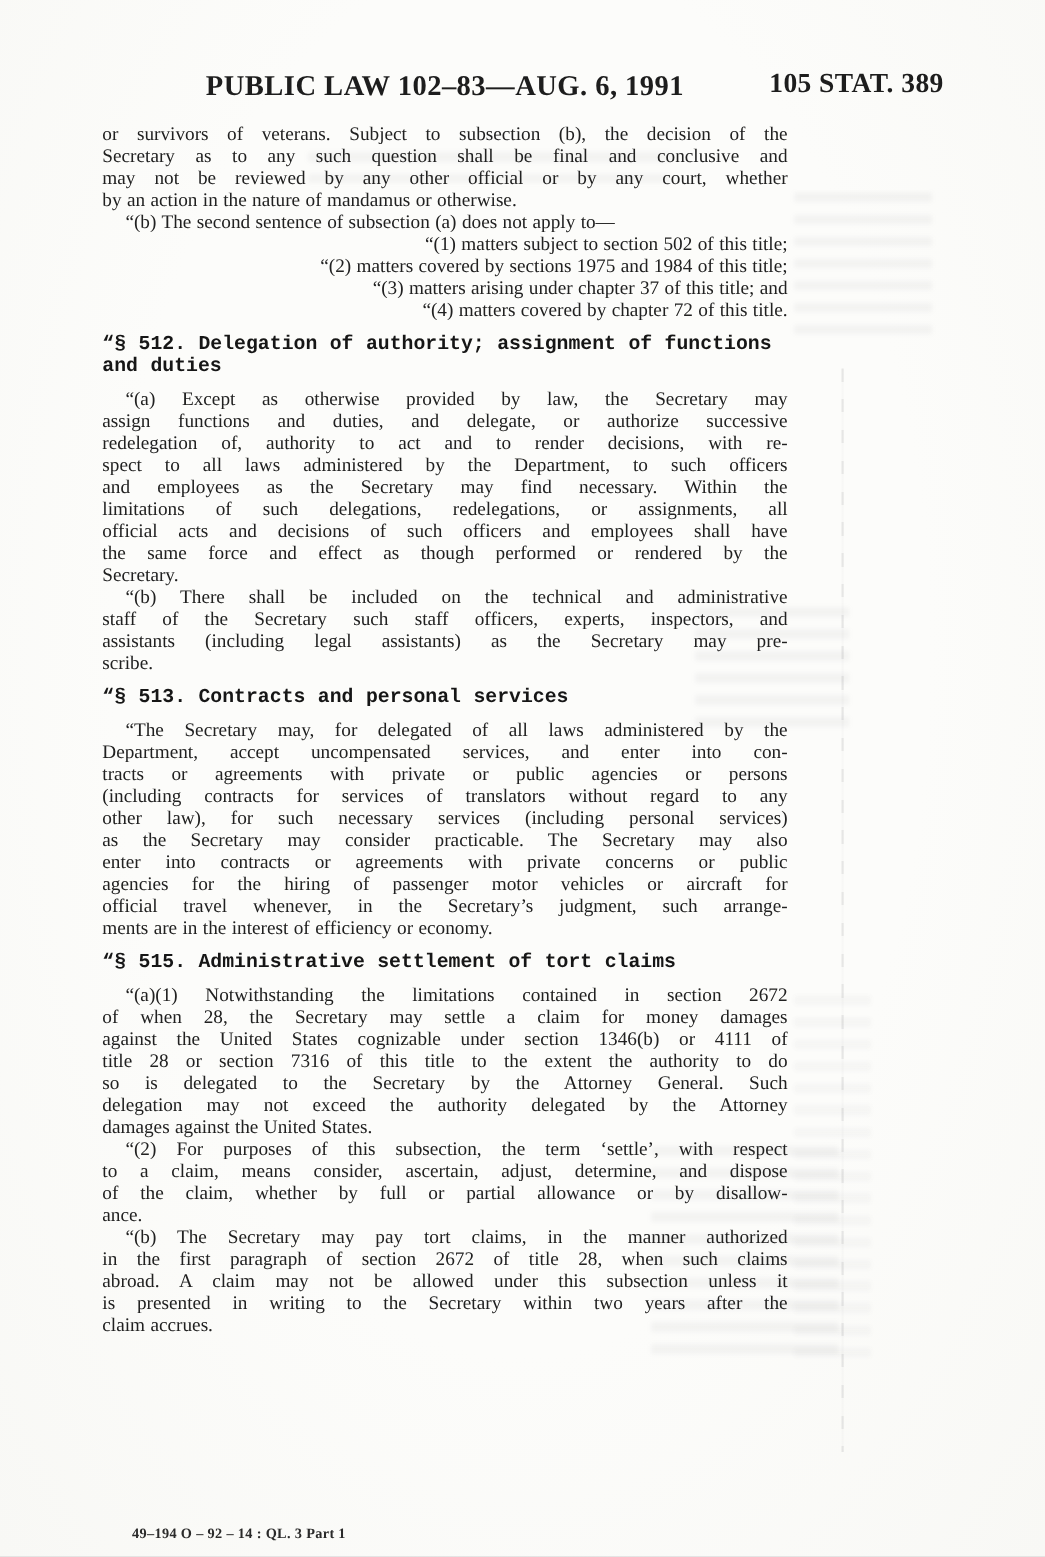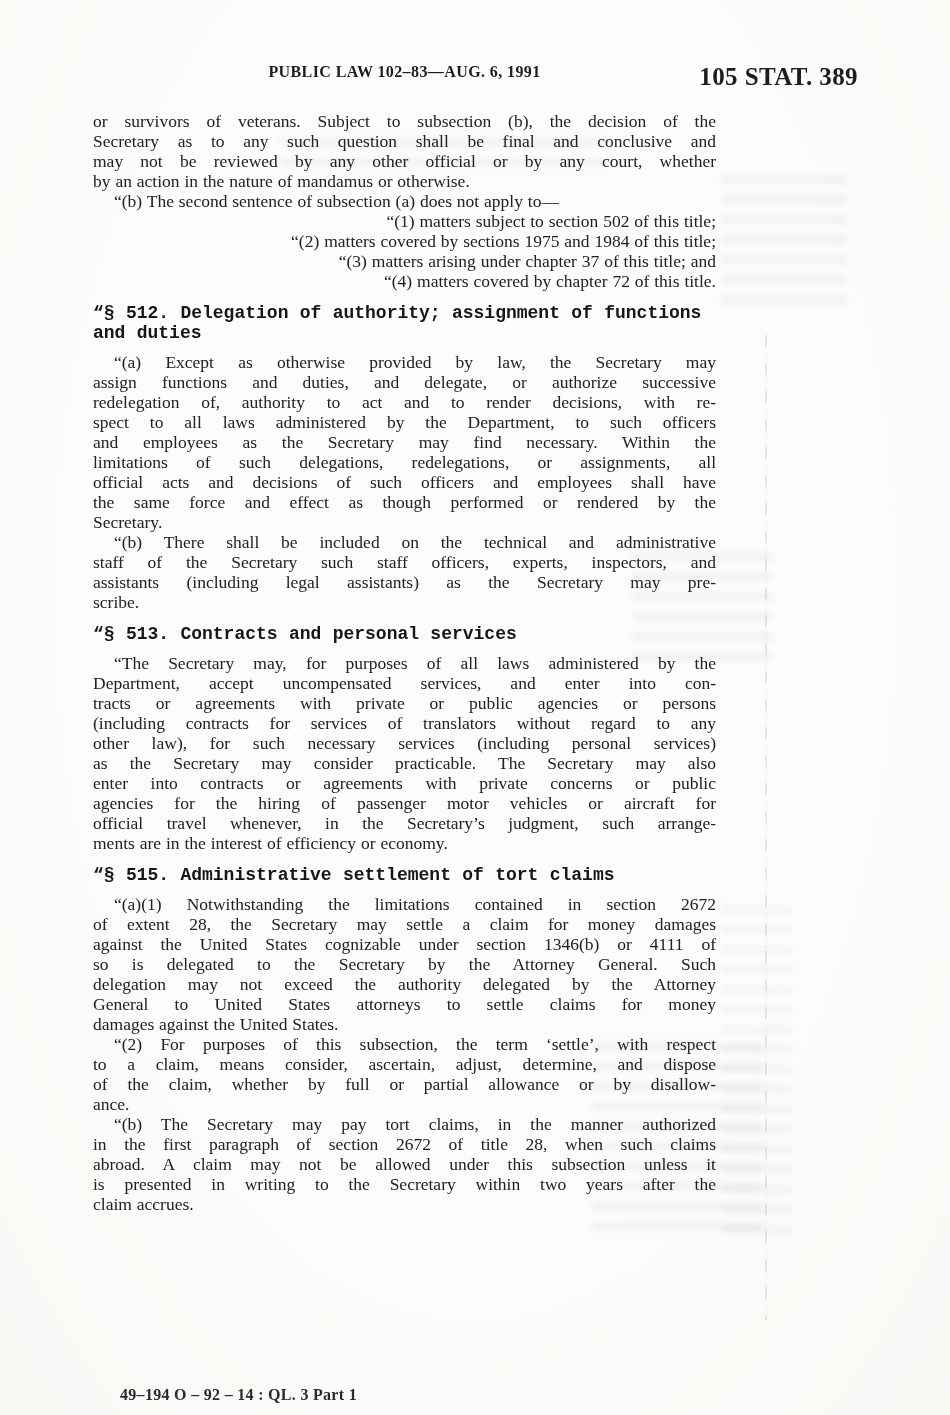--- a/index.html
+++ b/index.html
@@ -11,21 +11,21 @@
     background: radial-gradient(ellipse at 50% 42%, #fcfcfa 55%, #f8f8f5 100%);
     font-family: "Liberation Serif", "DejaVu Serif", serif;
     color: #212121;
     overflow: hidden;
   }
 
   
   .header { position: absolute; top: 63px; left: 93px; width: 765px; height: 26px; }
   .law-title {
     position: absolute; left: 0; top: 0; width: 623px;
-    text-align: center; font-weight: bold; font-size: 16px; letter-spacing: 0.4px;
+    text-align: center; font-weight: bold; font-size: 26px; letter-spacing: 0.4px;
     color: #1d1d1d;
   }
   .stat-page {
     position: absolute; right: 0; top: 0;
     font-weight: bold; font-size: 25px; letter-spacing: 0.4px; color: #1d1d1d;
   }
 
   
   .doc-body {
     position: absolute; top: 111px; left: 93px; width: 623px;
@@ -37,21 +37,21 @@
     margin-top: 12px; margin-bottom: 9px; color: #161616; font-family: Liberation Mono, monospace;
   }
   .line { text-align: justify; min-height: 20px; }
   .line.fill { text-align-last: justify; }
   .block.paragraph.indent .line:first-child { text-indent: 21px; }
   .block.list .line { text-align: right; padding-left: 48px; }
 
   
   .footer-imprint {
     position: absolute; top: 1386px; left: 120px;
-    font-size: 16px; font-weight: bold; letter-spacing: 0.3px; color: #2a2a2a;
+    font-size: 13px; font-weight: bold; letter-spacing: 0.3px; color: #2a2a2a;
   }
 
   
   .fold-line {
     position: absolute; left: 765px; top: 335px; width: 2px; height: 985px;
     background: repeating-linear-gradient(180deg,
       rgba(120,120,125,0.16) 0px, rgba(120,120,125,0.16) 12px,
       rgba(120,120,125,0.03) 12px, rgba(120,120,125,0.03) 28px);
     filter: blur(0.4px);
   }
@@ -114,39 +114,39 @@
         <div class="line">Secretary.</div>
       </div>
       <div class="block paragraph indent">
         <div class="line fill">“(b) There shall be included on the technical and administrative</div>
         <div class="line fill">staff of the Secretary such staff officers, experts, inspectors, and</div>
         <div class="line fill">assistants (including legal assistants) as the Secretary may pre-</div>
         <div class="line">scribe.</div>
       </div>
       <div class="block heading">“§ 513. Contracts and personal services</div>
       <div class="block paragraph indent">
-        <div class="line fill">“The Secretary may, for purposes of all laws administered by the</div>
+        <div class="line fill">“The Secretary may, for delegated of all laws administered by the</div>
         <div class="line fill">Department, accept uncompensated services, and enter into con-</div>
         <div class="line fill">tracts or agreements with private or public agencies or persons</div>
         <div class="line fill">(including contracts for services of translators without regard to any</div>
         <div class="line fill">other law), for such necessary services (including personal services)</div>
         <div class="line fill">as the Secretary may consider practicable. The Secretary may also</div>
         <div class="line fill">enter into contracts or agreements with private concerns or public</div>
         <div class="line fill">agencies for the hiring of passenger motor vehicles or aircraft for</div>
         <div class="line fill">official travel whenever, in the Secretary’s judgment, such arrange-</div>
         <div class="line">ments are in the interest of efficiency or economy.</div>
       </div>
       <div class="block heading">“§ 515. Administrative settlement of tort claims</div>
       <div class="block paragraph indent">
         <div class="line fill">“(a)(1) Notwithstanding the limitations contained in section 2672</div>
-        <div class="line fill">of extent 28, the Secretary may settle a claim for money damages</div>
+        <div class="line fill">of when 28, the Secretary may settle a claim for money damages</div>
         <div class="line fill">against the United States cognizable under section 1346(b) or 4111 of</div>
+        <div class="line fill">title 28 or section 7316 of this title to the extent the authority to do</div>
         <div class="line fill">so is delegated to the Secretary by the Attorney General. Such</div>
         <div class="line fill">delegation may not exceed the authority delegated by the Attorney</div>
-        <div class="line fill">General to United States attorneys to settle claims for money</div>
         <div class="line">damages against the United States.</div>
       </div>
       <div class="block paragraph indent">
         <div class="line fill">“(2) For purposes of this subsection, the term ‘settle’, with respect</div>
         <div class="line fill">to a claim, means consider, ascertain, adjust, determine, and dispose</div>
         <div class="line fill">of the claim, whether by full or partial allowance or by disallow-</div>
         <div class="line">ance.</div>
       </div>
       <div class="block paragraph indent">
         <div class="line fill">“(b) The Secretary may pay tort claims, in the manner authorized</div>

